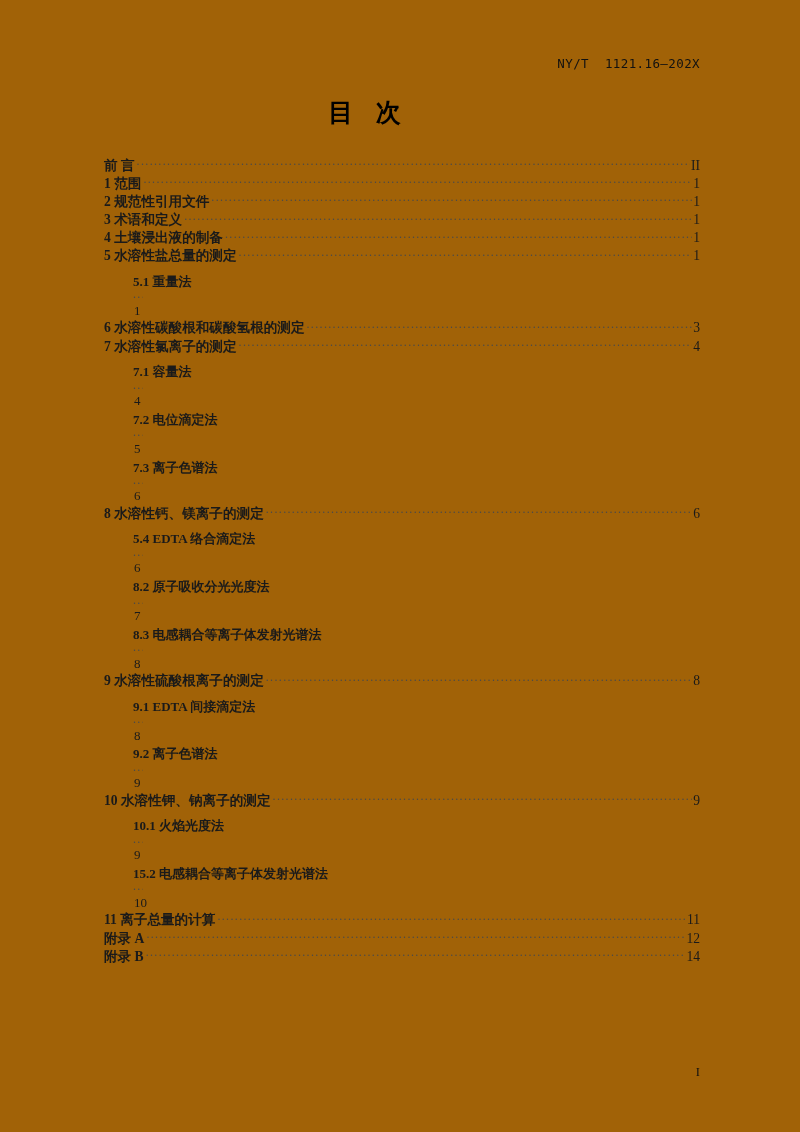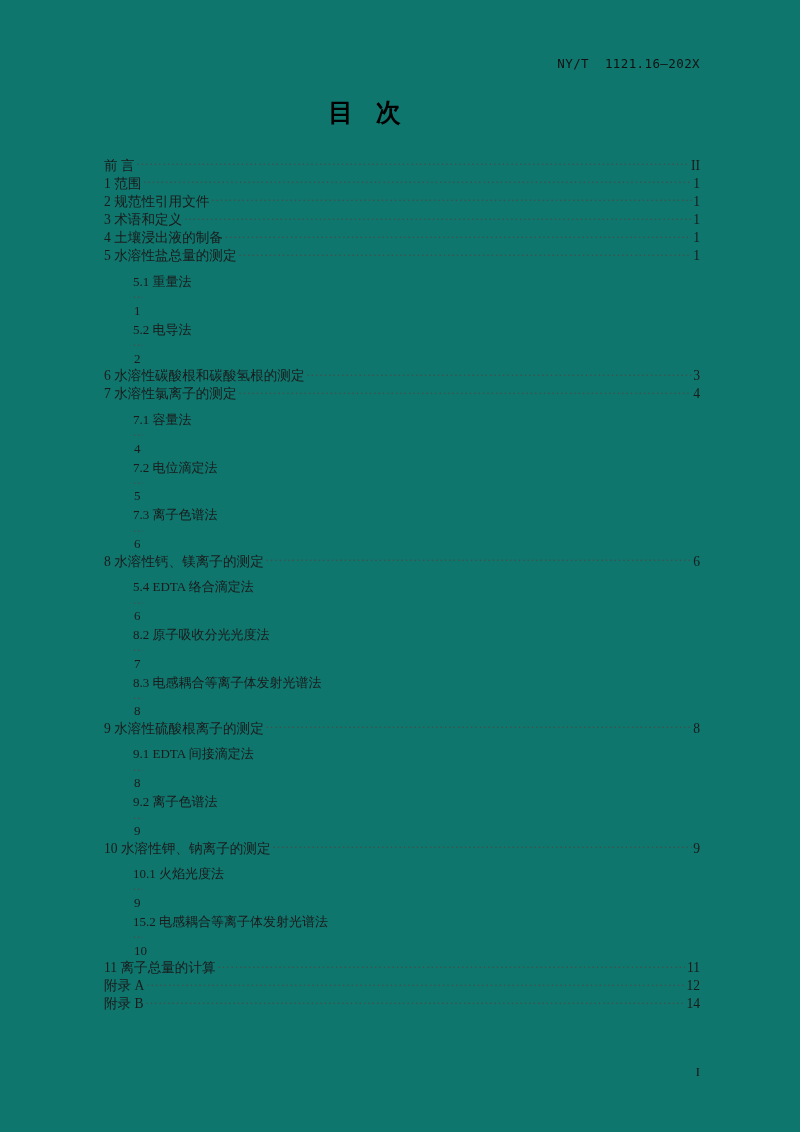--- a/index.html
+++ b/index.html
@@ -9,21 +9,21 @@
   }
   body {
     font-family: "Liberation Serif", "DejaVu Serif", serif;
     color: #000000;
   }
   .page {
     position: relative;
     width: 800px;
     height: 1132px;
     margin: 0 auto;
-    background: #0f766e;
+    background: #a16207;
     overflow: hidden;
     box-sizing: border-box;
   }
 
   
   .doc-header {
     position: absolute;
     top: 56px;
     left: 100px;
     right: 100px;
@@ -79,20 +79,21 @@
     flex-direction: column;
   }
   
   .toc-entry.level-2.first-sub {
     margin-top: 9px;
   }
 
   .toc-label {
     flex: 0 0 auto;
     padding-right: 2px;
+    font-weight: bold;
   }
   .toc-leader {
     flex: 1 1 auto;
     min-width: 10px;
     overflow: hidden;
     height: 1em;
     position: relative;
   }
   .toc-leader::after {
     content: "........................................................................"
@@ -163,25 +164,20 @@
       <div class="toc-entry level-1">
         <span class="toc-label">5 水溶性盐总量的测定</span>
         <span class="toc-leader"></span>
         <span class="toc-page">1</span>
       </div>
       <div class="toc-entry level-2 first-sub">
         <span class="toc-label">5.1  重量法</span>
         <span class="toc-leader"></span>
         <span class="toc-page">1</span>
       </div>
-      <div class="toc-entry level-2">
-        <span class="toc-label">5.2  电导法</span>
-        <span class="toc-leader"></span>
-        <span class="toc-page">2</span>
-      </div>
       <div class="toc-entry level-1">
         <span class="toc-label">6 水溶性碳酸根和碳酸氢根的测定</span>
         <span class="toc-leader"></span>
         <span class="toc-page">3</span>
       </div>
       <div class="toc-entry level-1">
         <span class="toc-label">7 水溶性氯离子的测定</span>
         <span class="toc-leader"></span>
         <span class="toc-page">4</span>
       </div>

